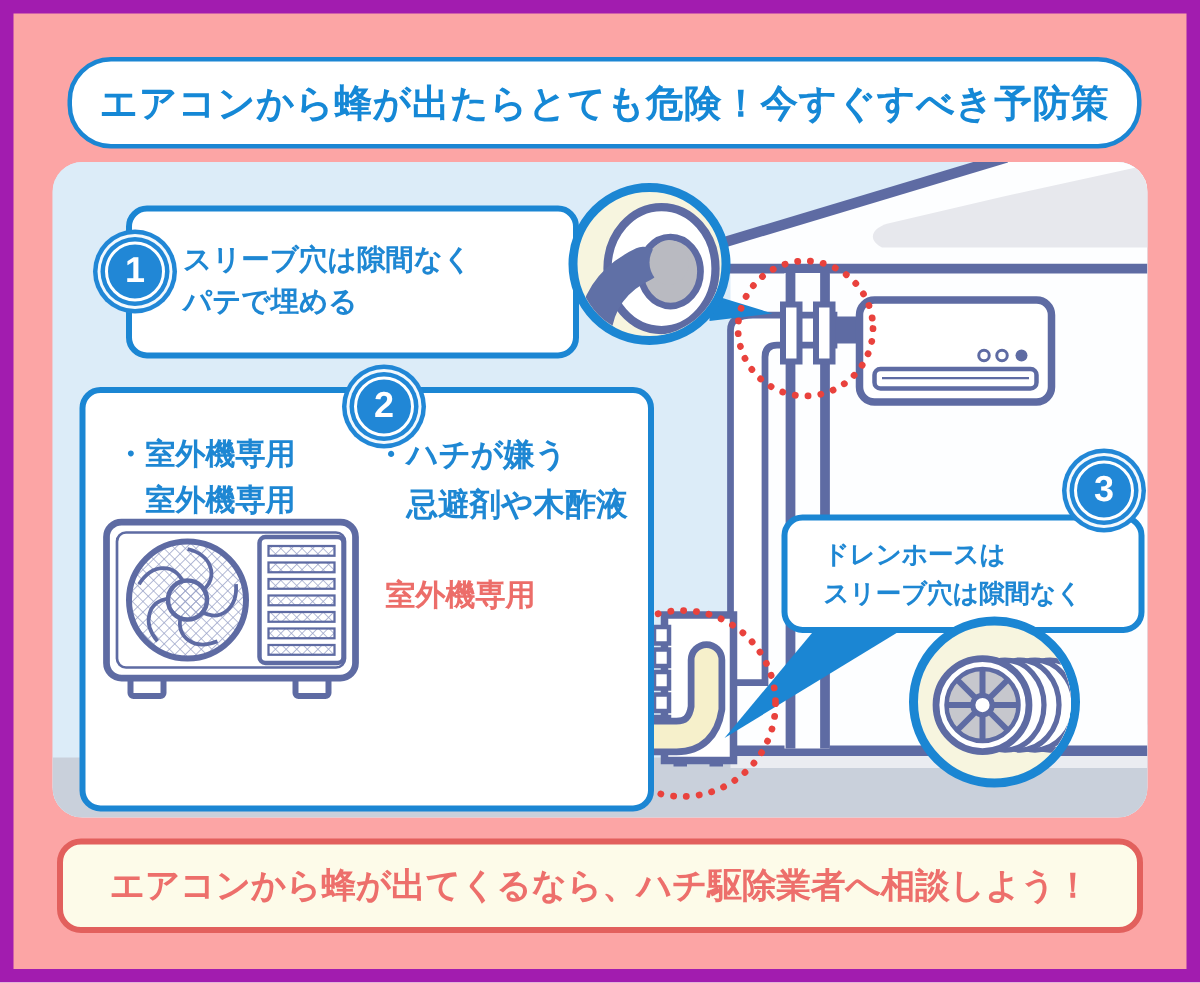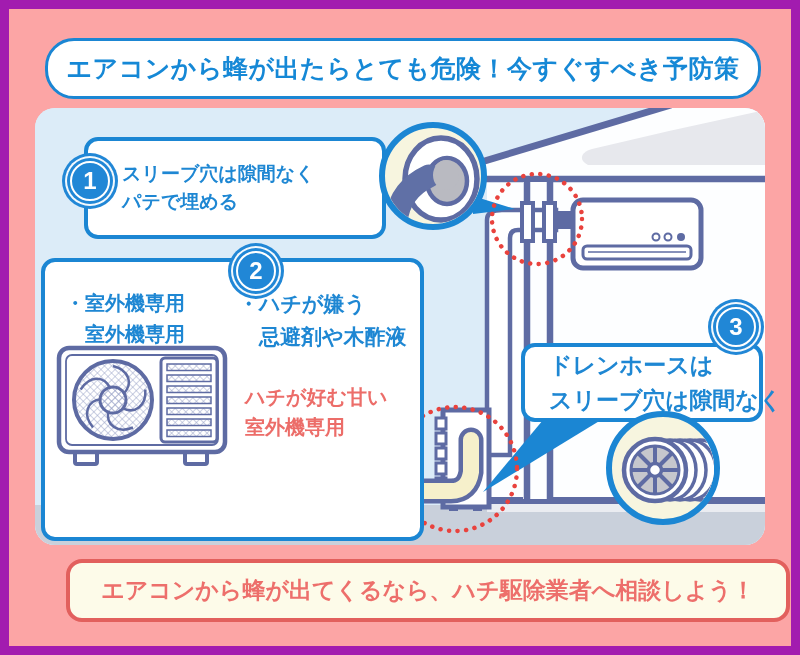--- a/index.html
+++ b/index.html
@@ -20,22 +20,22 @@
     position:absolute;left:26px;top:99px;width:730px;height:437px;
     border-radius:20px;overflow:hidden;background:#dcecf8;z-index:1;
   }
   .panel svg{display:block;}
   
   .callout{
     position:absolute;background:#fff;border:4px solid #1b86d3;border-radius:14px;
     box-sizing:border-box;color:#1e87d3;font-weight:bold;z-index:4;
   }
   .co1{left:75px;top:128px;width:302px;height:102px;display:flex;align-items:center;padding-left:34px;font-size:19px;line-height:1.5;}
-  .co2{left:32px;top:249px;width:383px;height:283px;}
-  .co3{left:512px;top:334px;width:242px;height:79px;display:flex;align-items:center;padding-left:24px;font-size:23px;line-height:1.5;}
+  .co2{left:44px;top:249px;width:383px;height:283px;}
+  .co3{left:512px;top:334px;width:242px;height:79px;display:flex;align-items:center;padding-left:24px;font-size:17px;line-height:1.5;}
   .co2 .col-left{position:absolute;left:20px;top:26px;font-size:20px;line-height:1.55;}
   .co2 .col-right{position:absolute;left:193px;top:26px;font-size:21px;line-height:1.55;}
   .co2 .warning{position:absolute;left:200px;top:120px;font-size:20px;line-height:1.5;color:#ec6d69;}
   .co2 .outdoor-unit{position:absolute;left:10px;top:82px;width:174px;height:128px;}
   .callout .line{white-space:pre;}
   
   .badge{
     position:absolute;width:46px;height:46px;border-radius:50%;background:#2187d6;
     box-shadow:0 0 0 2px rgba(255,255,255,.95),0 0 0 5px #2187d6;
     display:flex;align-items:center;justify-content:center;z-index:7;
@@ -49,21 +49,21 @@
   .magnifier{
     position:absolute;border:6px solid #1b86d3;border-radius:50%;
     background:#f7f5df;overflow:hidden;z-index:6;box-sizing:border-box;
   }
   .mag1{left:370px;top:113px;width:108px;height:108px;}
   .mag2{left:597px;top:402px;width:114px;height:114px;}
   
   .footer-banner{
     position:absolute;left:29px;top:550px;width:724px;height:63px;
     background:#fdfbe9;border:4px solid #e2605d;border-radius:16px;
-    display:flex;align-items:center;justify-content:center;box-sizing:border-box;z-index:4;margin-left:28px;
+    display:flex;align-items:center;justify-content:center;box-sizing:border-box;z-index:4;
   }
   .footer-banner span{color:#ed6f6b;font-size:23px;font-weight:bold;white-space:nowrap;}
 </style>
 </head>
 <body>
 
 <div class="page">
 
   <div class="title-banner">
     <span>エアコンから蜂が出たらとても危険！今すぐすべき予防策</span>
@@ -150,21 +150,20 @@
   <div class="callout co2">
     <div class="col-left">
       <div class="line">・室外機専用</div>
       <div class="line">　室外機専用</div>
     </div>
     <div class="col-right">
       <div class="line">・ハチが嫌う</div>
       <div class="line">　忌避剤や木酢液</div>
     </div>
     <div class="warning">
-      <div class="line">ハチが好む甘い</div>
       <div class="line">室外機専用</div>
     </div>
 
     <svg class="outdoor-unit" viewBox="0 0 174 128">
       <defs>
         <pattern id="mesh2" width="5" height="5" patternUnits="userSpaceOnUse" patternTransform="rotate(45)">
           <path d="M0,0 L0,5 M0,0 L5,0" stroke="#9aa3c8" stroke-width="1" fill="none"></path>
         </pattern>
       </defs>
       <rect x="20" y="104" width="22" height="16" rx="2" fill="#fff" stroke="#5e6ba3" stroke-width="4"></rect>

